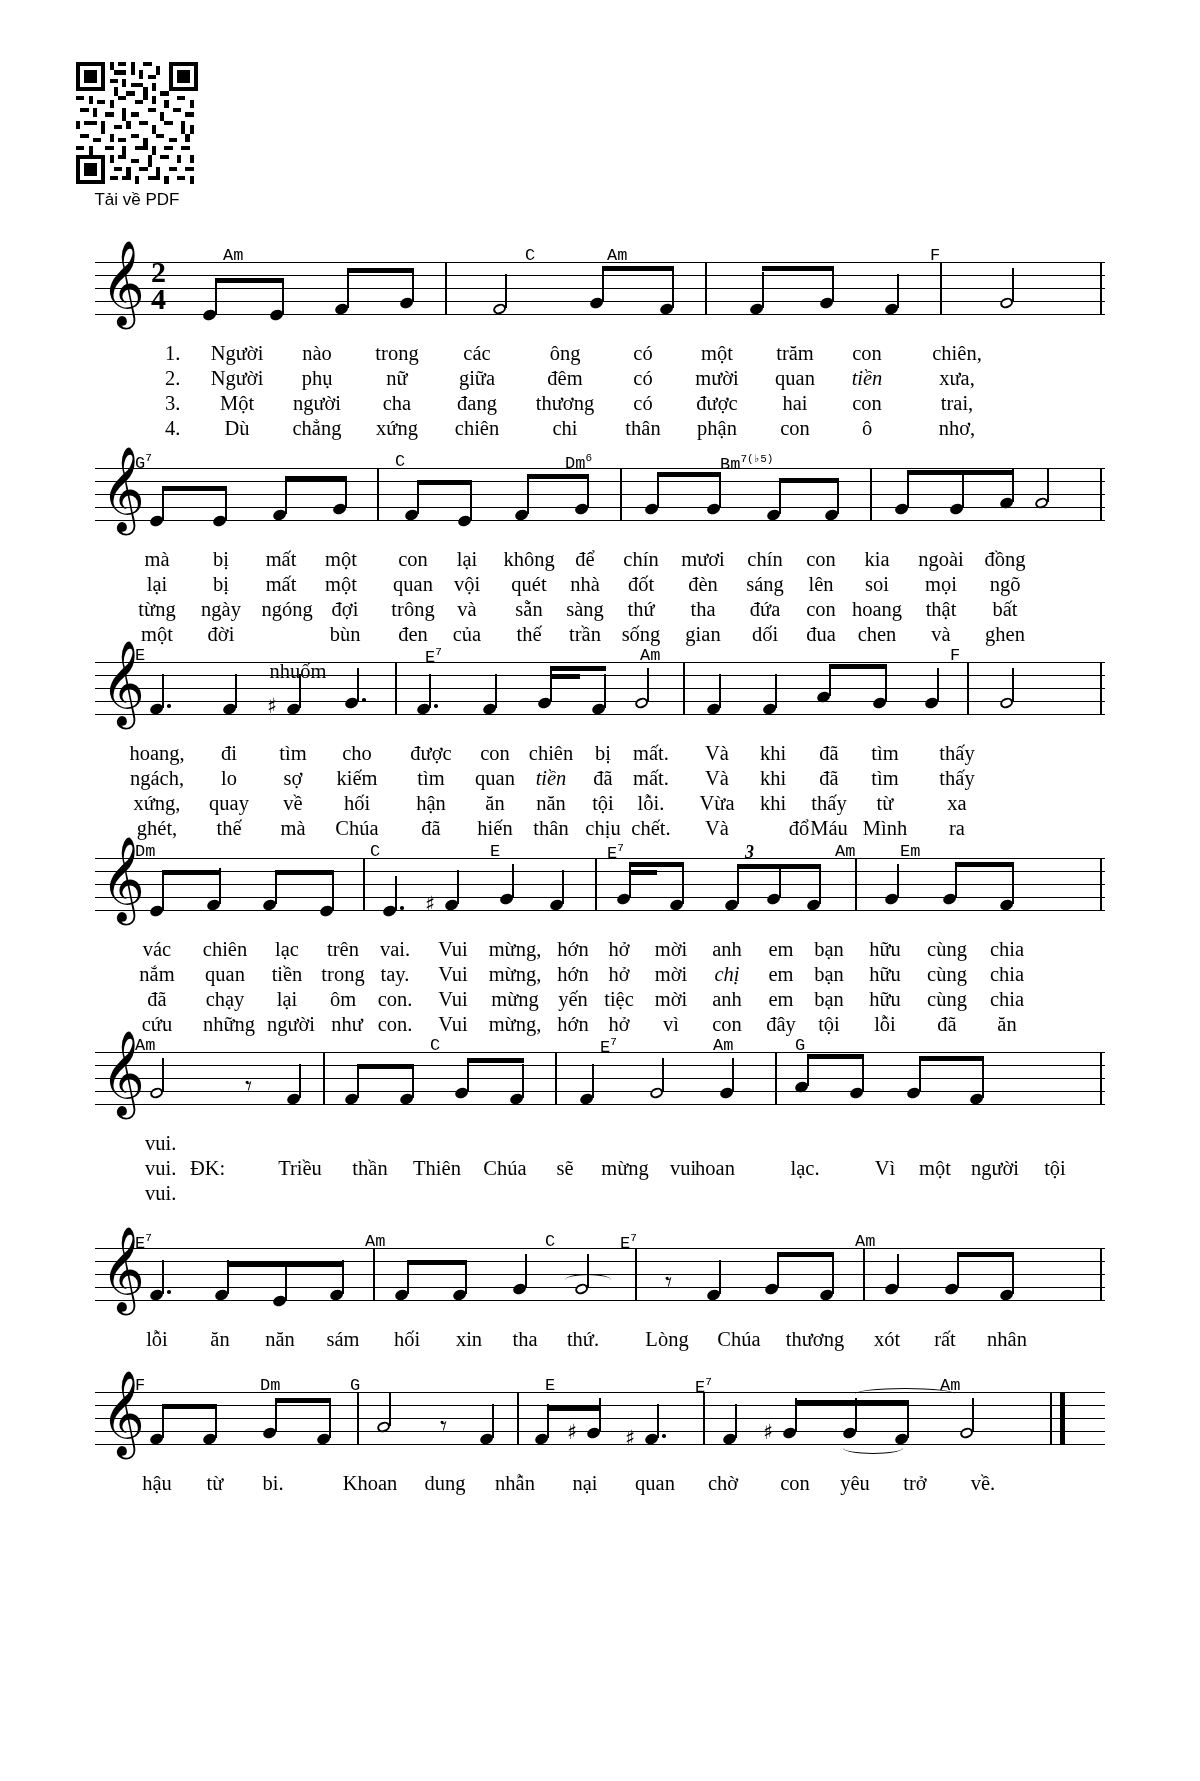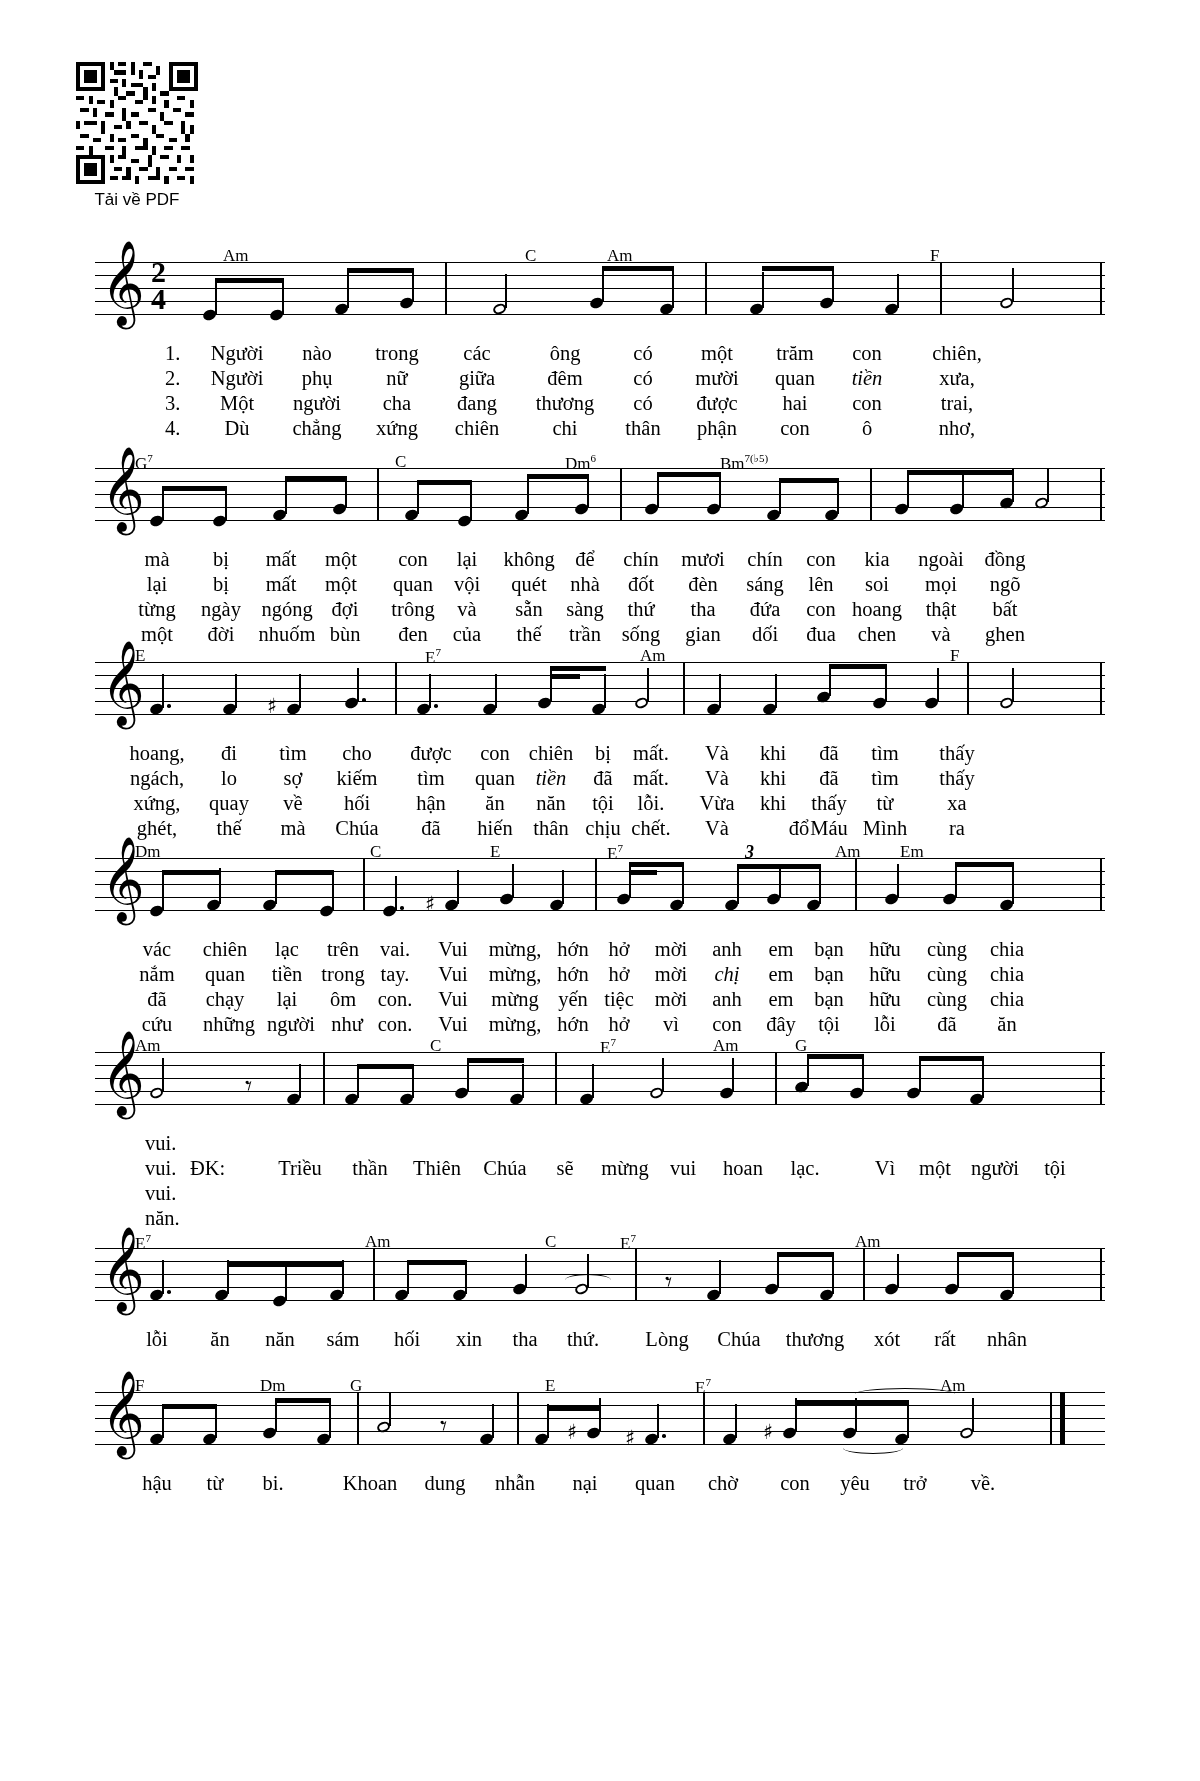--- a/index.html
+++ b/index.html
@@ -136,21 +136,21 @@
     top: -4px;
     font-family: "Liberation Serif", serif;
     font-weight: bold;
     font-size: 30px;
     line-height: 27px;
     text-align: center;
   }
 
   .chord {
     position: absolute;
-    font-family: Liberation Serif, serif;
+    font-family: Liberation Mono, monospace;
     font-size: 17px;
     white-space: nowrap;
   }
   .chord sup {
     font-size: 11px;
   }
 
   
   .nh {
     position: absolute;
@@ -589,21 +589,21 @@
         <span class="w" style="left:608px;">tha</span>
         <span class="w" style="left:670px;">đứa</span>
         <span class="w" style="left:726px;">con</span>
         <span class="w" style="left:782px;">hoang</span>
         <span class="w" style="left:846px;">thật</span>
         <span class="w" style="left:910px;">bất</span>
       </div>
       <div class="lyric-line">
         <span class="w" style="left:62px;">một</span>
         <span class="w" style="left:126px;">đời</span>
-        <span class="w" style="left:192px;">nhuốm</span>
+        <span class="w" style="left:203px;margin-top:37px;">nhuốm</span>
         <span class="w" style="left:250px;">bùn</span>
         <span class="w" style="left:318px;">đen</span>
         <span class="w" style="left:372px;">của</span>
         <span class="w" style="left:434px;">thế</span>
         <span class="w" style="left:490px;">trần</span>
         <span class="w" style="left:546px;">sống</span>
         <span class="w" style="left:608px;">gian</span>
         <span class="w" style="left:670px;">dối</span>
         <span class="w" style="left:726px;">đua</span>
         <span class="w" style="left:782px;">chen</span>
@@ -945,32 +945,29 @@
       <div class="lyric-line">
         <span class="w left" style="left:50px;">vui.</span>
         <span class="w left" style="left:95px;">ĐK:</span>
         <span class="w" style="left:205px;">Triều</span>
         <span class="w" style="left:275px;">thần</span>
         <span class="w" style="left:342px;">Thiên</span>
         <span class="w" style="left:410px;">Chúa</span>
         <span class="w" style="left:470px;">sẽ</span>
         <span class="w" style="left:530px;">mừng</span>
         <span class="w" style="left:588px;">vui</span>
-        <span class="w" style="left:648px;">hoan</span>
+        <span class="w" style="left:620px;">hoan</span>
         <span class="w" style="left:710px;">lạc.</span>
         <span class="w" style="left:790px;">Vì</span>
         <span class="w" style="left:840px;">một</span>
         <span class="w" style="left:900px;">người</span>
         <span class="w" style="left:960px;">tội</span>
       </div>
       <div class="lyric-line">
         <span class="w left" style="left:50px;">vui.</span>
-      </div>
-      <div class="lyric-line">
-        <span class="w left" style="left:50px;">năn.</span>
       </div>
     </div>
   </div>
 
   <div class="system" style="top:1248px;">
     <div class="chord" style="left:40px; top:-16px;"><span>E</span><sup>7</sup></div>
     <div class="chord" style="left:270px; top:-16px;"><span>Am</span></div>
     <div class="chord" style="left:450px; top:-16px;"><span>C</span></div>
     <div class="chord" style="left:525px; top:-16px;"><span>E</span><sup>7</sup></div>
     <div class="chord" style="left:760px; top:-16px;"><span>Am</span></div>

